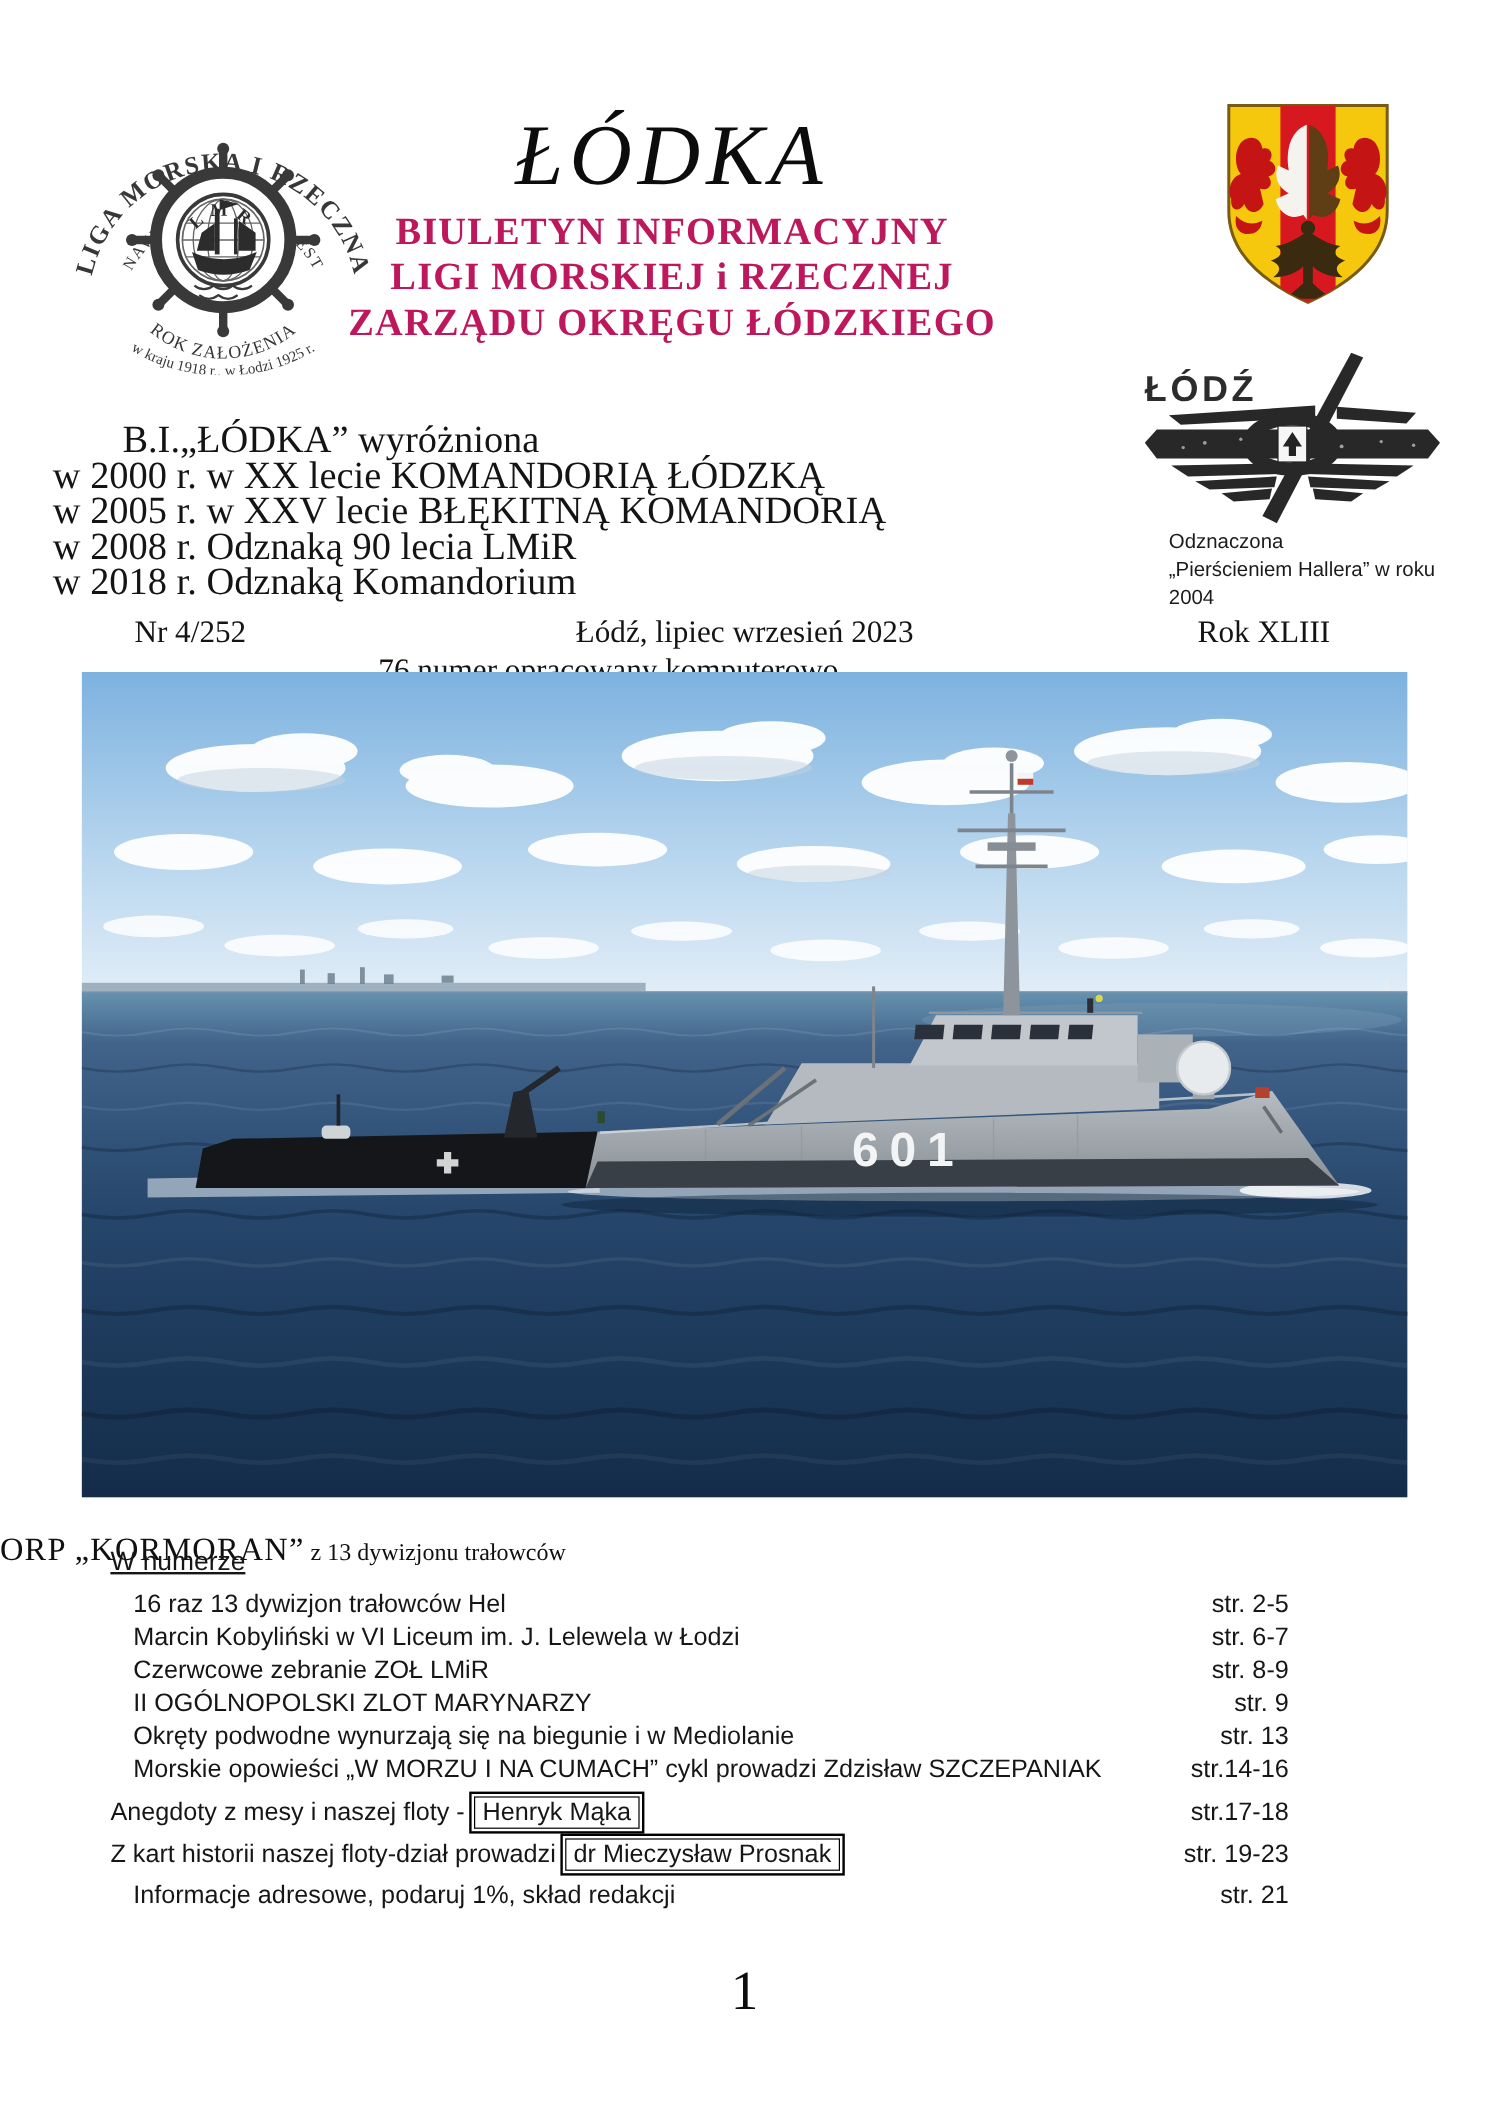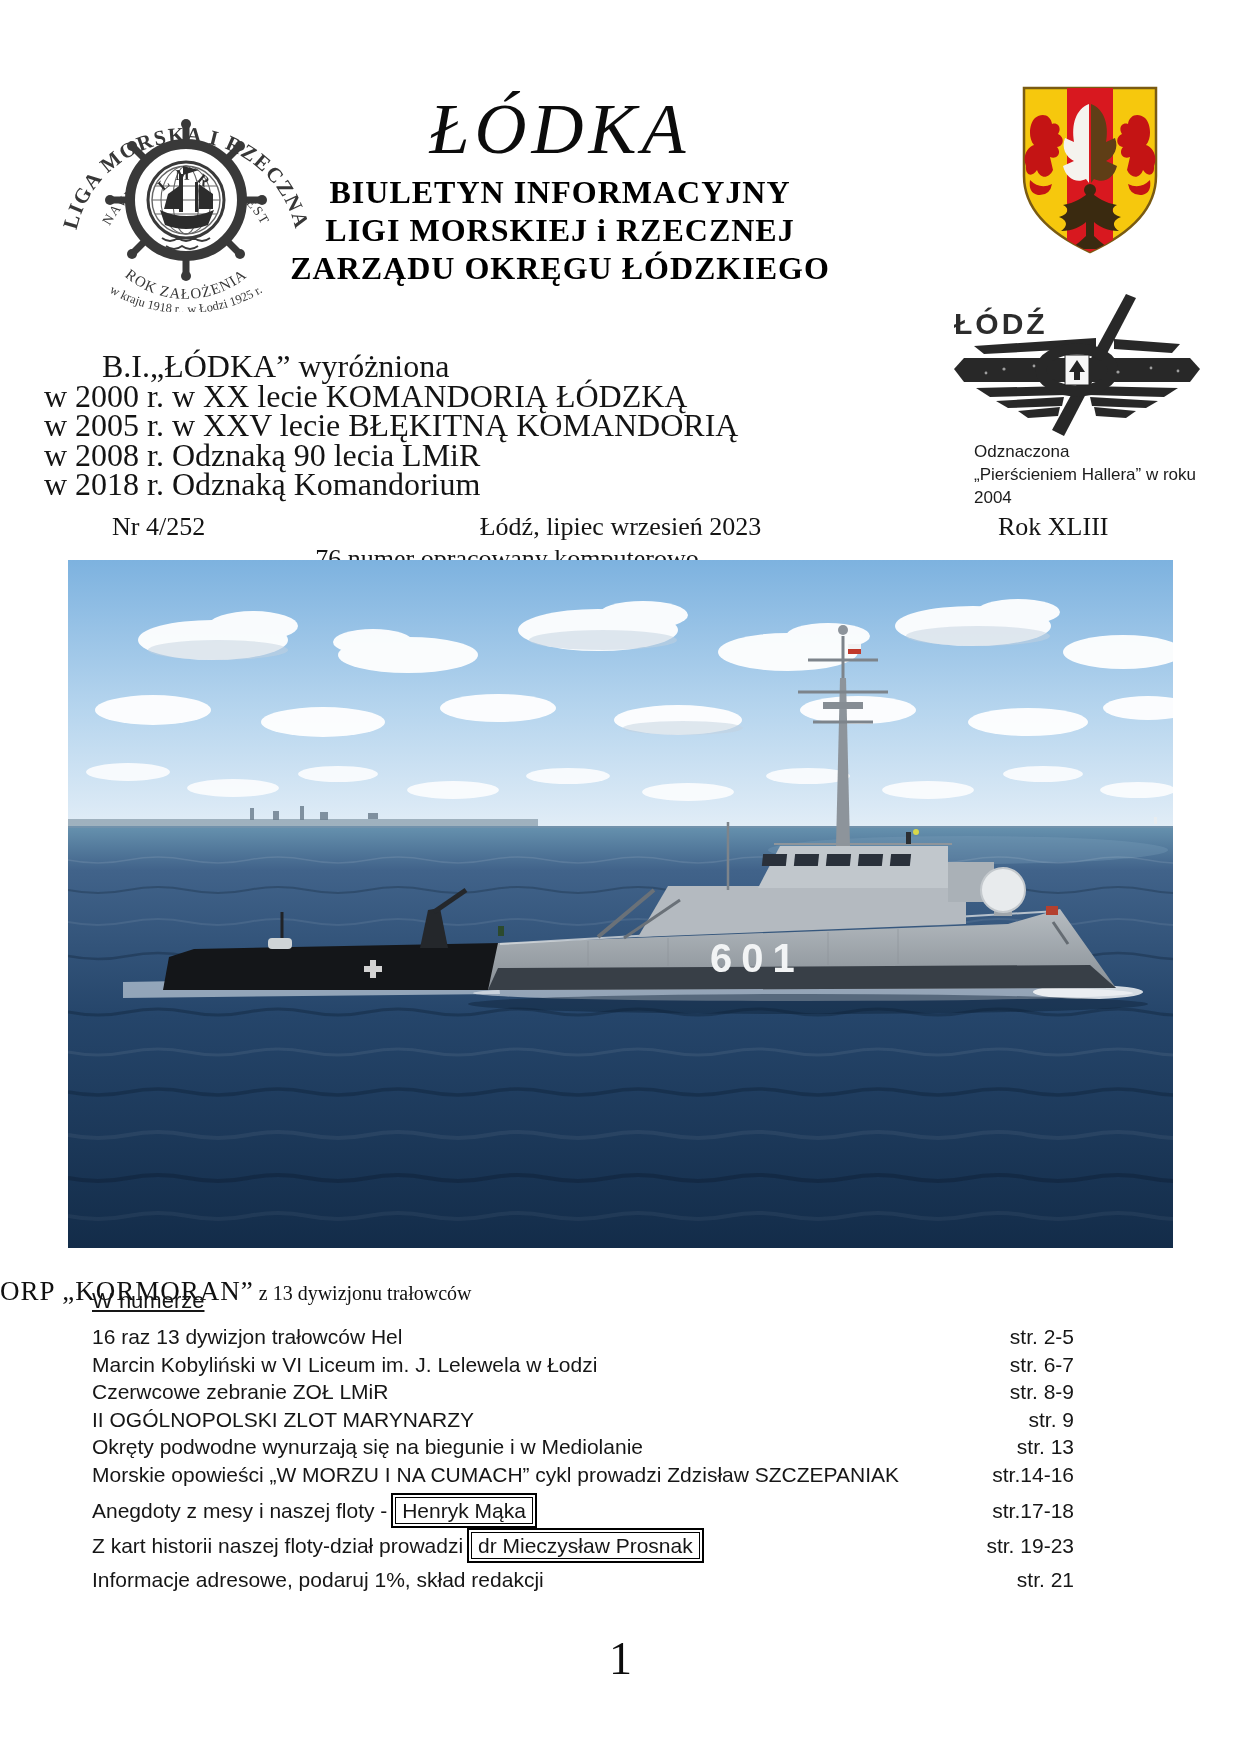--- a/index.html
+++ b/index.html
@@ -2,21 +2,21 @@
 <html lang="pl"><head>
 <meta charset="utf-8">
 <title>ŁÓDKA</title>
 <style>
   html,body{margin:0;padding:0;background:#ffffff;}
   #page{position:relative;width:1241px;height:1755px;background:#fff;overflow:hidden;
         font-family:"Liberation Serif",serif;color:#111;}
   
   .masthead{position:absolute;left:280px;top:94px;width:560px;text-align:center;}
   .masthead .title{font-size:72px;line-height:.98;font-weight:400;letter-spacing:5px;color:#0c0c0c;font-style:italic;}
-  .masthead .subtitles{margin-top:8px;font-weight:700;font-size:32px;line-height:38px;letter-spacing:1px;color:#000000;}
+  .masthead .subtitles{margin-top:8px;font-weight:700;font-size:32px;line-height:38px;letter-spacing:1px;color:#be185d;}
   
   .awards{position:absolute;left:44px;top:352px;font-size:32px;line-height:29.6px;color:#141414;white-space:nowrap;}
   .awards .intro{padding-left:58px;}
   
   .issue-row{position:absolute;left:0;top:512px;width:1241px;height:30px;font-size:26px;color:#141414;}
   .issue-row .num{position:absolute;left:112px;}
   .issue-row .date{position:absolute;left:0;width:1241px;text-align:center;}
   .issue-row .year{position:absolute;left:998px;}
   .issue-note{position:absolute;left:0;top:544px;width:1014px;text-align:center;font-size:26px;color:#141414;}
   
@@ -27,21 +27,21 @@
         font-family:Liberation Sans, sans-serif;font-size:17px;line-height:23px;color:#1b1b1b;}
   
   .photo{position:absolute;left:68px;top:560px;width:1105px;height:688px;}
   .caption{position:absolute;left:0;top:1276px;width:1241px;text-align:left;color:#101010;}
   .caption .main{font-size:27px;letter-spacing:1px;}
   .caption .rest{font-size:20px;}
   
   .toc{position:absolute;left:92px;top:1288px;width:982px;
        font-family:"Liberation Sans",sans-serif;font-size:21px;color:#161616;}
   .toc-header{display:inline-block;font-size:22px;text-decoration:underline;margin-bottom:9px;}
-  .toc-row{display:flex;justify-content:space-between;line-height:27.6px;}
+  .toc-row{display:flex;justify-content:space-between;line-height:27.6px;margin-left:19px;}
   .toc-row-boxed{margin:8px 0 6px;}
   .toc-page{white-space:nowrap;padding-left:12px;}
   .boxed-name{display:inline-block;border:1px solid #000;outline:2px solid #000;outline-offset:2px;
               padding:0 6px;line-height:1.2;margin-left:2px;}
   
   .pagenum{position:absolute;left:0;top:1632px;width:1241px;text-align:center;font-size:46px;color:#0c0c0c;}
 </style>
 </head>
 <body>
 

